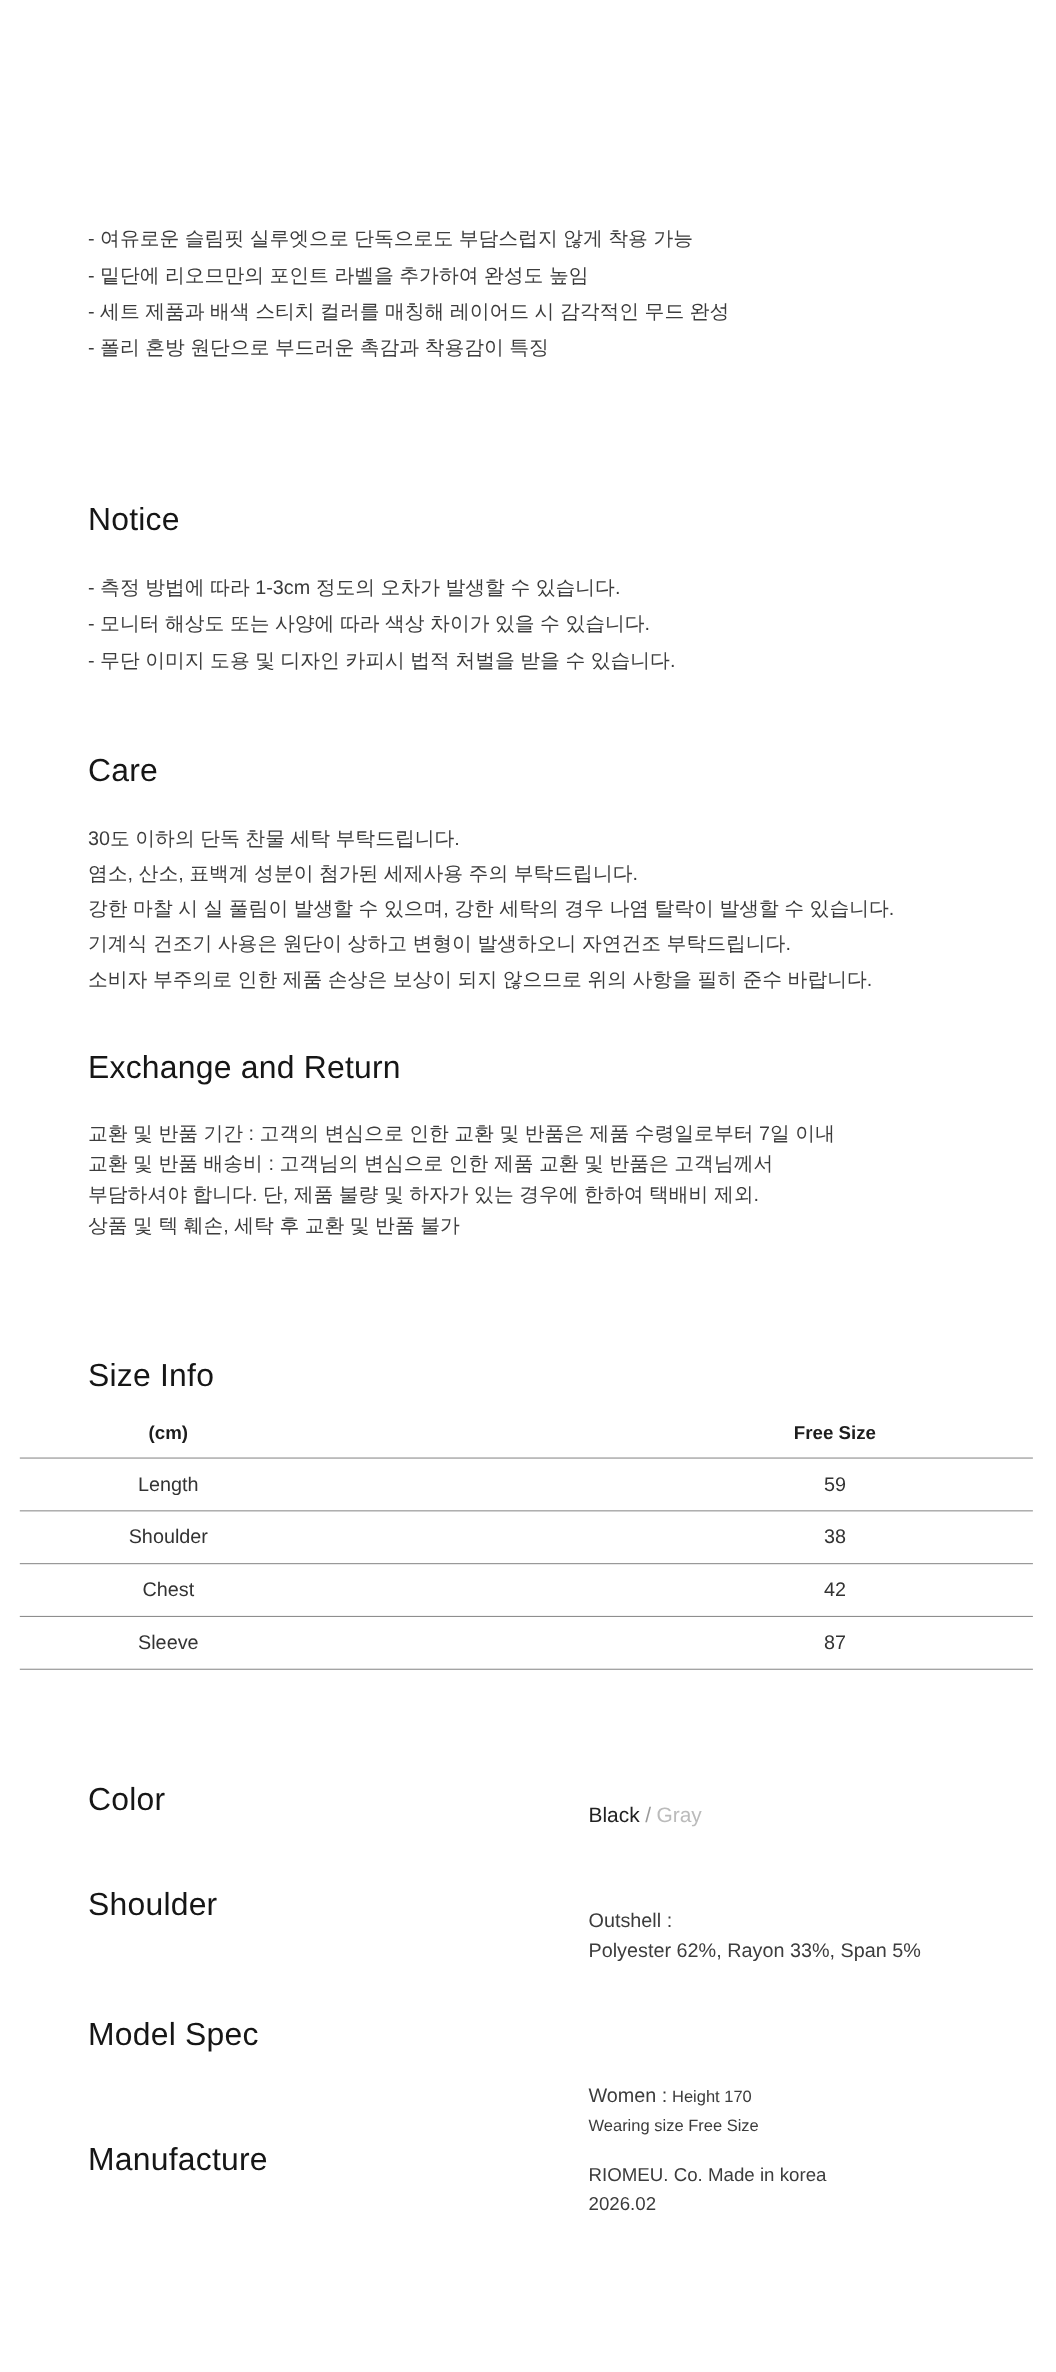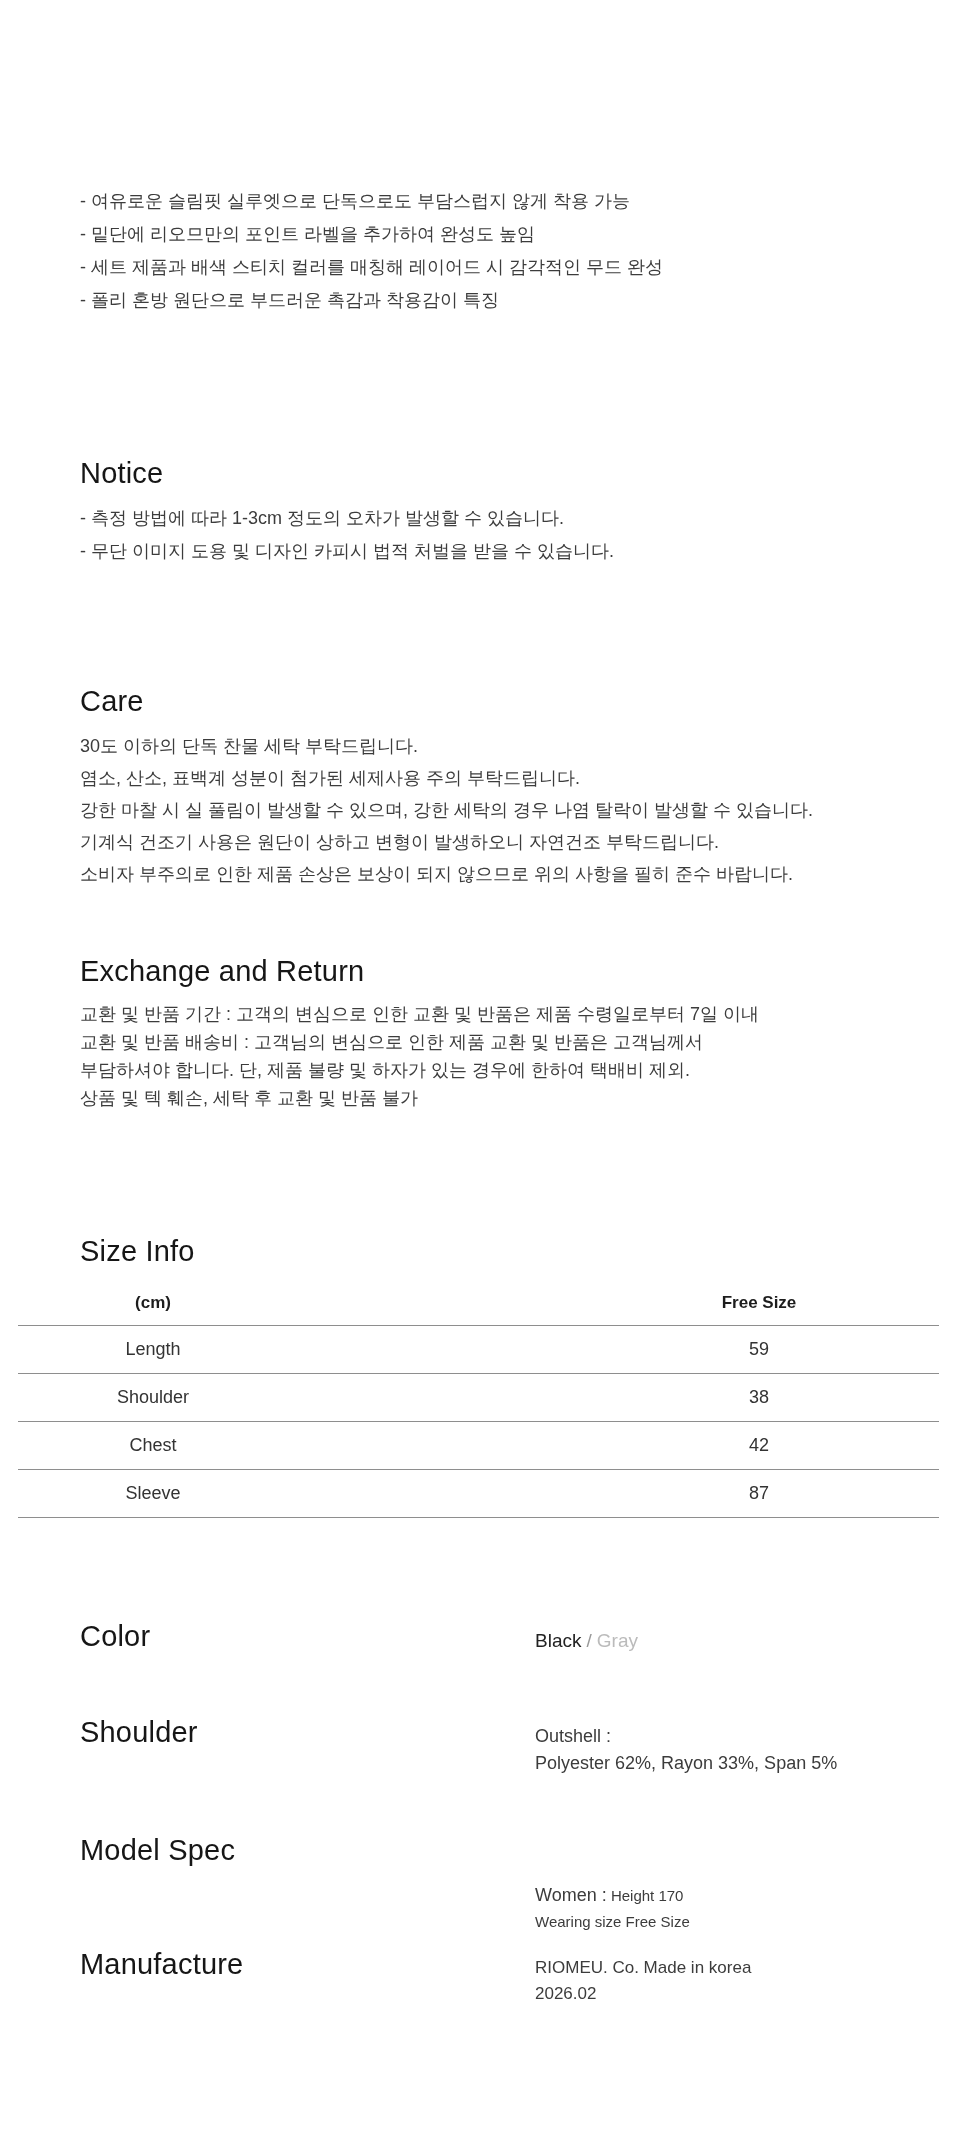--- a/index.html
+++ b/index.html
@@ -14,21 +14,21 @@
   .page { position: absolute; inset: 0; }
   section.sec { position: absolute; left: 80px; right: 20px; }
   h2.sec-title {
     margin: 0;
     font-size: 29px;
     font-weight: 400;
     line-height: 1.1;
     color: #161616;
     letter-spacing: 0.2px;
   }
-  .lines { margin-top: 12px; }
+  .lines { margin-top: 28px; }
   .line {
     font-size: 18px;
     color: #3c3c3c;
     line-height: 33px;
     white-space: nowrap;
   }
   .care .line { line-height: 32px; }
   .exchange .line { line-height: 28px; }
 
   
@@ -65,21 +65,21 @@
     left: 80px;
     top: 0;
     font-size: 29px;
     font-weight: 400;
     color: #161616;
     letter-spacing: 0.2px;
   }
   .d-value {
     position: absolute;
     left: 535px;
-    top: 7px;
+    top: 17px;
     font-size: 18px;
     line-height: 27px;
     color: #3c3c3c;
   }
   .v-dark { color: #222222; font-size: 19px; }
   .v-sep { color: #999999; font-size: 19px; }
   .v-muted { color: #bbbbbb; font-size: 19px; }
   .ms-big { font-size: 18px; }
   .ms-small { font-size: 15px; }
   .d-value.small { font-size: 15px; line-height: 26px; margin-top: 41px; }
@@ -96,20 +96,21 @@
       <div class="line">- 밑단에 리오므만의 포인트 라벨을 추가하여 완성도 높임</div>
       <div class="line">- 세트 제품과 배색 스티치 컬러를 매칭해 레이어드 시 감각적인 무드 완성</div>
       <div class="line">- 폴리 혼방 원단으로 부드러운 촉감과 착용감이 특징</div>
     </div>
   </section>
 
   <section class="sec" style="top:458px">
     <h2 class="sec-title">Notice</h2>
     <div class="lines">
       <div class="line">- 측정 방법에 따라 1-3cm 정도의 오차가 발생할 수 있습니다.</div>
+      <div class="line">- 모니터 해상도 또는 사양에 따라 색상 차이가 있을 수 있습니다.</div>
       <div class="line">- 무단 이미지 도용 및 디자인 카피시 법적 처벌을 받을 수 있습니다.</div>
     </div>
   </section>
 
   <section class="sec care" style="top:686px">
     <h2 class="sec-title">Care</h2>
     <div class="lines">
       <div class="line">30도 이하의 단독 찬물 세탁 부탁드립니다.</div>
       <div class="line">염소, 산소, 표백계 성분이 첨가된 세제사용 주의 부탁드립니다.</div>
       <div class="line">강한 마찰 시 실 풀림이 발생할 수 있으며, 강한 세탁의 경우 나염 탈락이 발생할 수 있습니다.</div>

